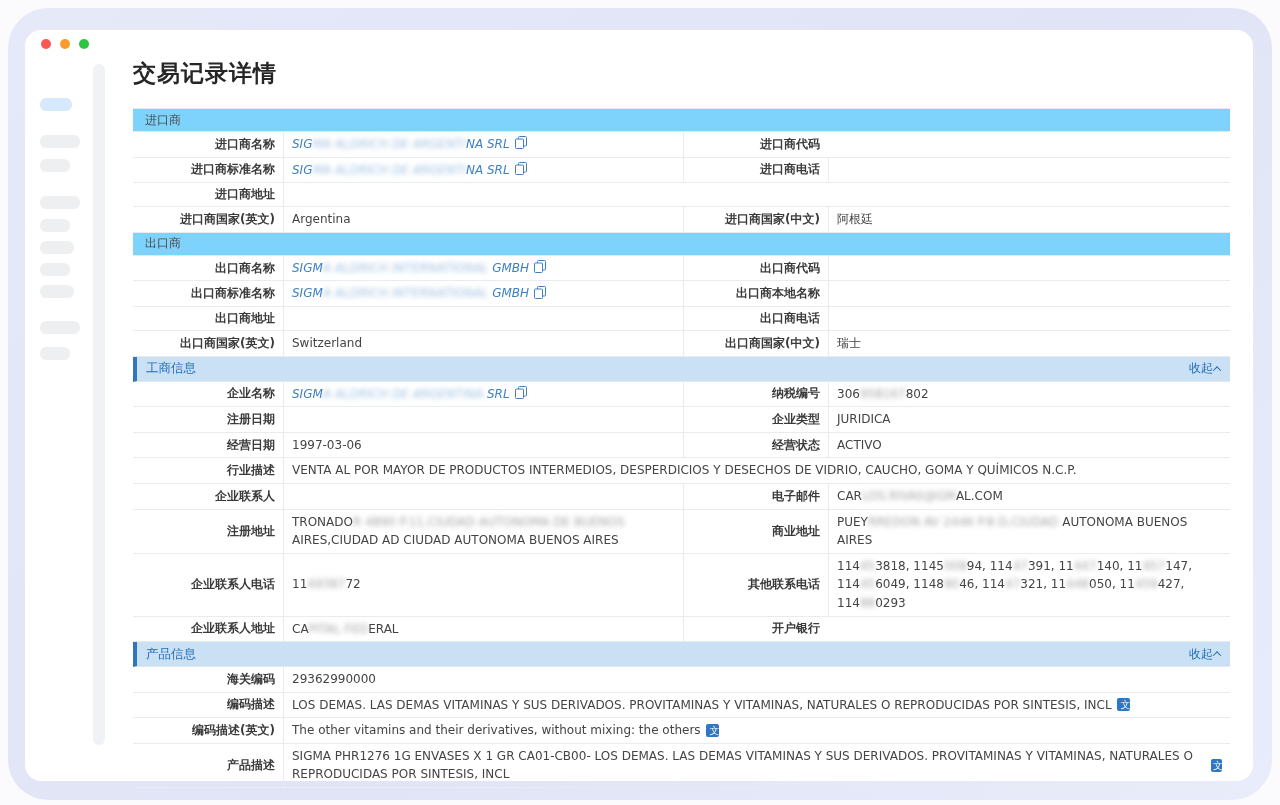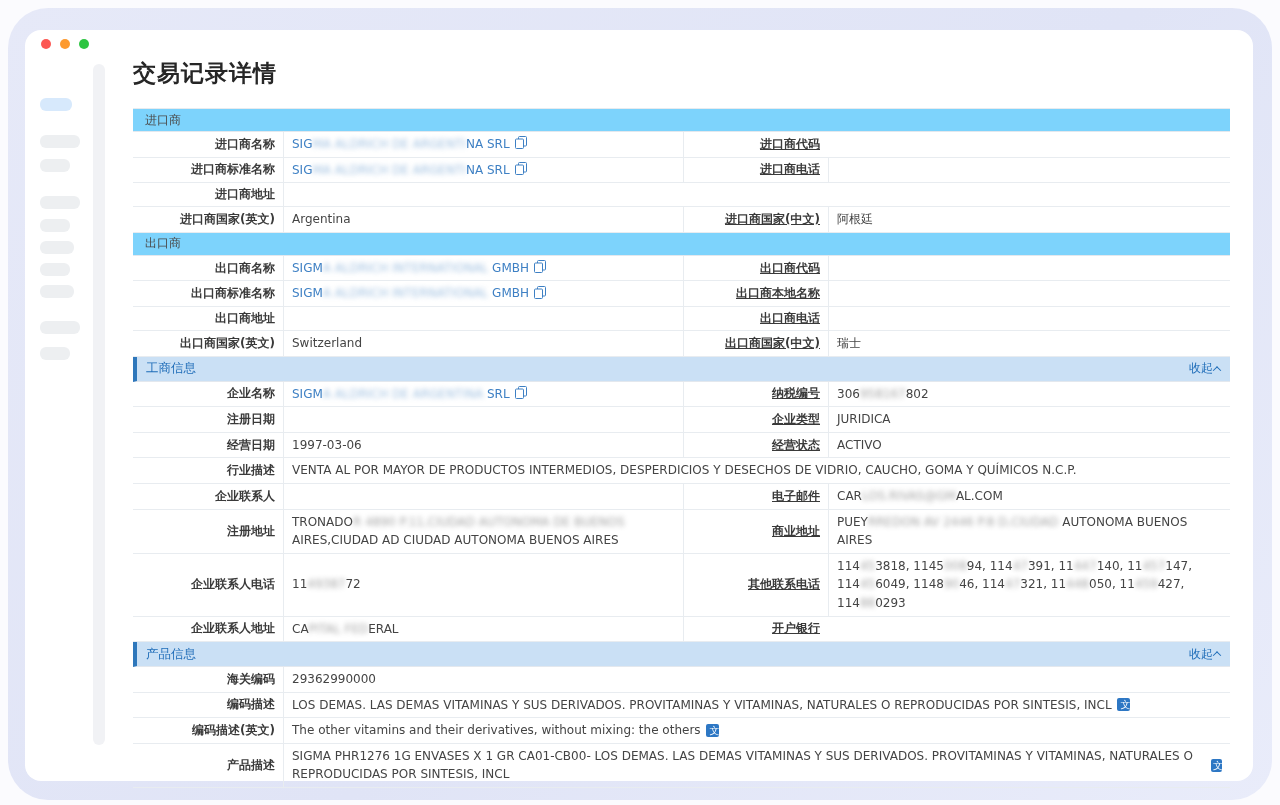--- a/index.html
+++ b/index.html
@@ -28,28 +28,28 @@
   .sec-header.plain { height:23px; background:#7dd3fc; padding:0 12px; color:#4a4a4a; font-size:12px; }
   .sec-header.blue  { height:25px; background:#cae0f5; border-left:4px solid #2e77bb;
                       padding:0 10px 0 9px; color:#1e6cb8; font-size:12.5px;
                       justify-content:space-between; }
   .collapse { display:flex; align-items:center; gap:1px; color:#1e6cb8; cursor:pointer; font-size:12px; }
   .chev { width:6px; height:6px; border-left:1.5px solid #1e6cb8; border-top:1.5px solid #1e6cb8;
           transform:rotate(45deg) translate(1px,1px); display:inline-block; }
   .row { display:flex; align-items:stretch; border-bottom:1px solid #e8ecf0; min-height:23px; }
   .cl { width:150px; padding:3px 8px; display:flex; align-items:center; justify-content:flex-end;
         text-align:right; font-weight:bold; color:#3a3a3a; flex-shrink:0; }
-  .cl.cl-r { width:145px; border-left:1px solid #e8ecf0;text-decoration:underline; }
+  .cl.cl-r { width:145px; border-left:1px solid #e8ecf0; }
   .cv { padding:3px 8px; display:flex; align-items:center; border-left:1px solid #e8ecf0; }
   .cv-l { width:400px; flex-shrink:0; }
   .cv-r { flex:1; min-width:0; }
   .cv-span { flex:1; min-width:0; }
   .val-text { line-height:1.55; word-wrap:break-word; min-width:0; }
   .blur { filter:blur(2.5px); opacity:.6; color:#666; }
-  .link { color:#3e80c4; }
+  .link { color:#3e80c4;font-style:italic; }
   .link.blur { color:#4e8ac6; opacity:.55; }
   .copy-ic { display:inline-block; margin-left:5px; vertical-align:-2px; cursor:pointer; }
   .tr-ic { display:inline-block; width:13px; height:13px; background:#2d77c4; border-radius:2px;
            color:#fff; font-size:10px; line-height:13px; text-align:right; margin-left:5px;
            letter-spacing:-1px; vertical-align:-2px; cursor:pointer; overflow:hidden; }
 </style>
 </head>
 <body>
 
 <div class="page">

